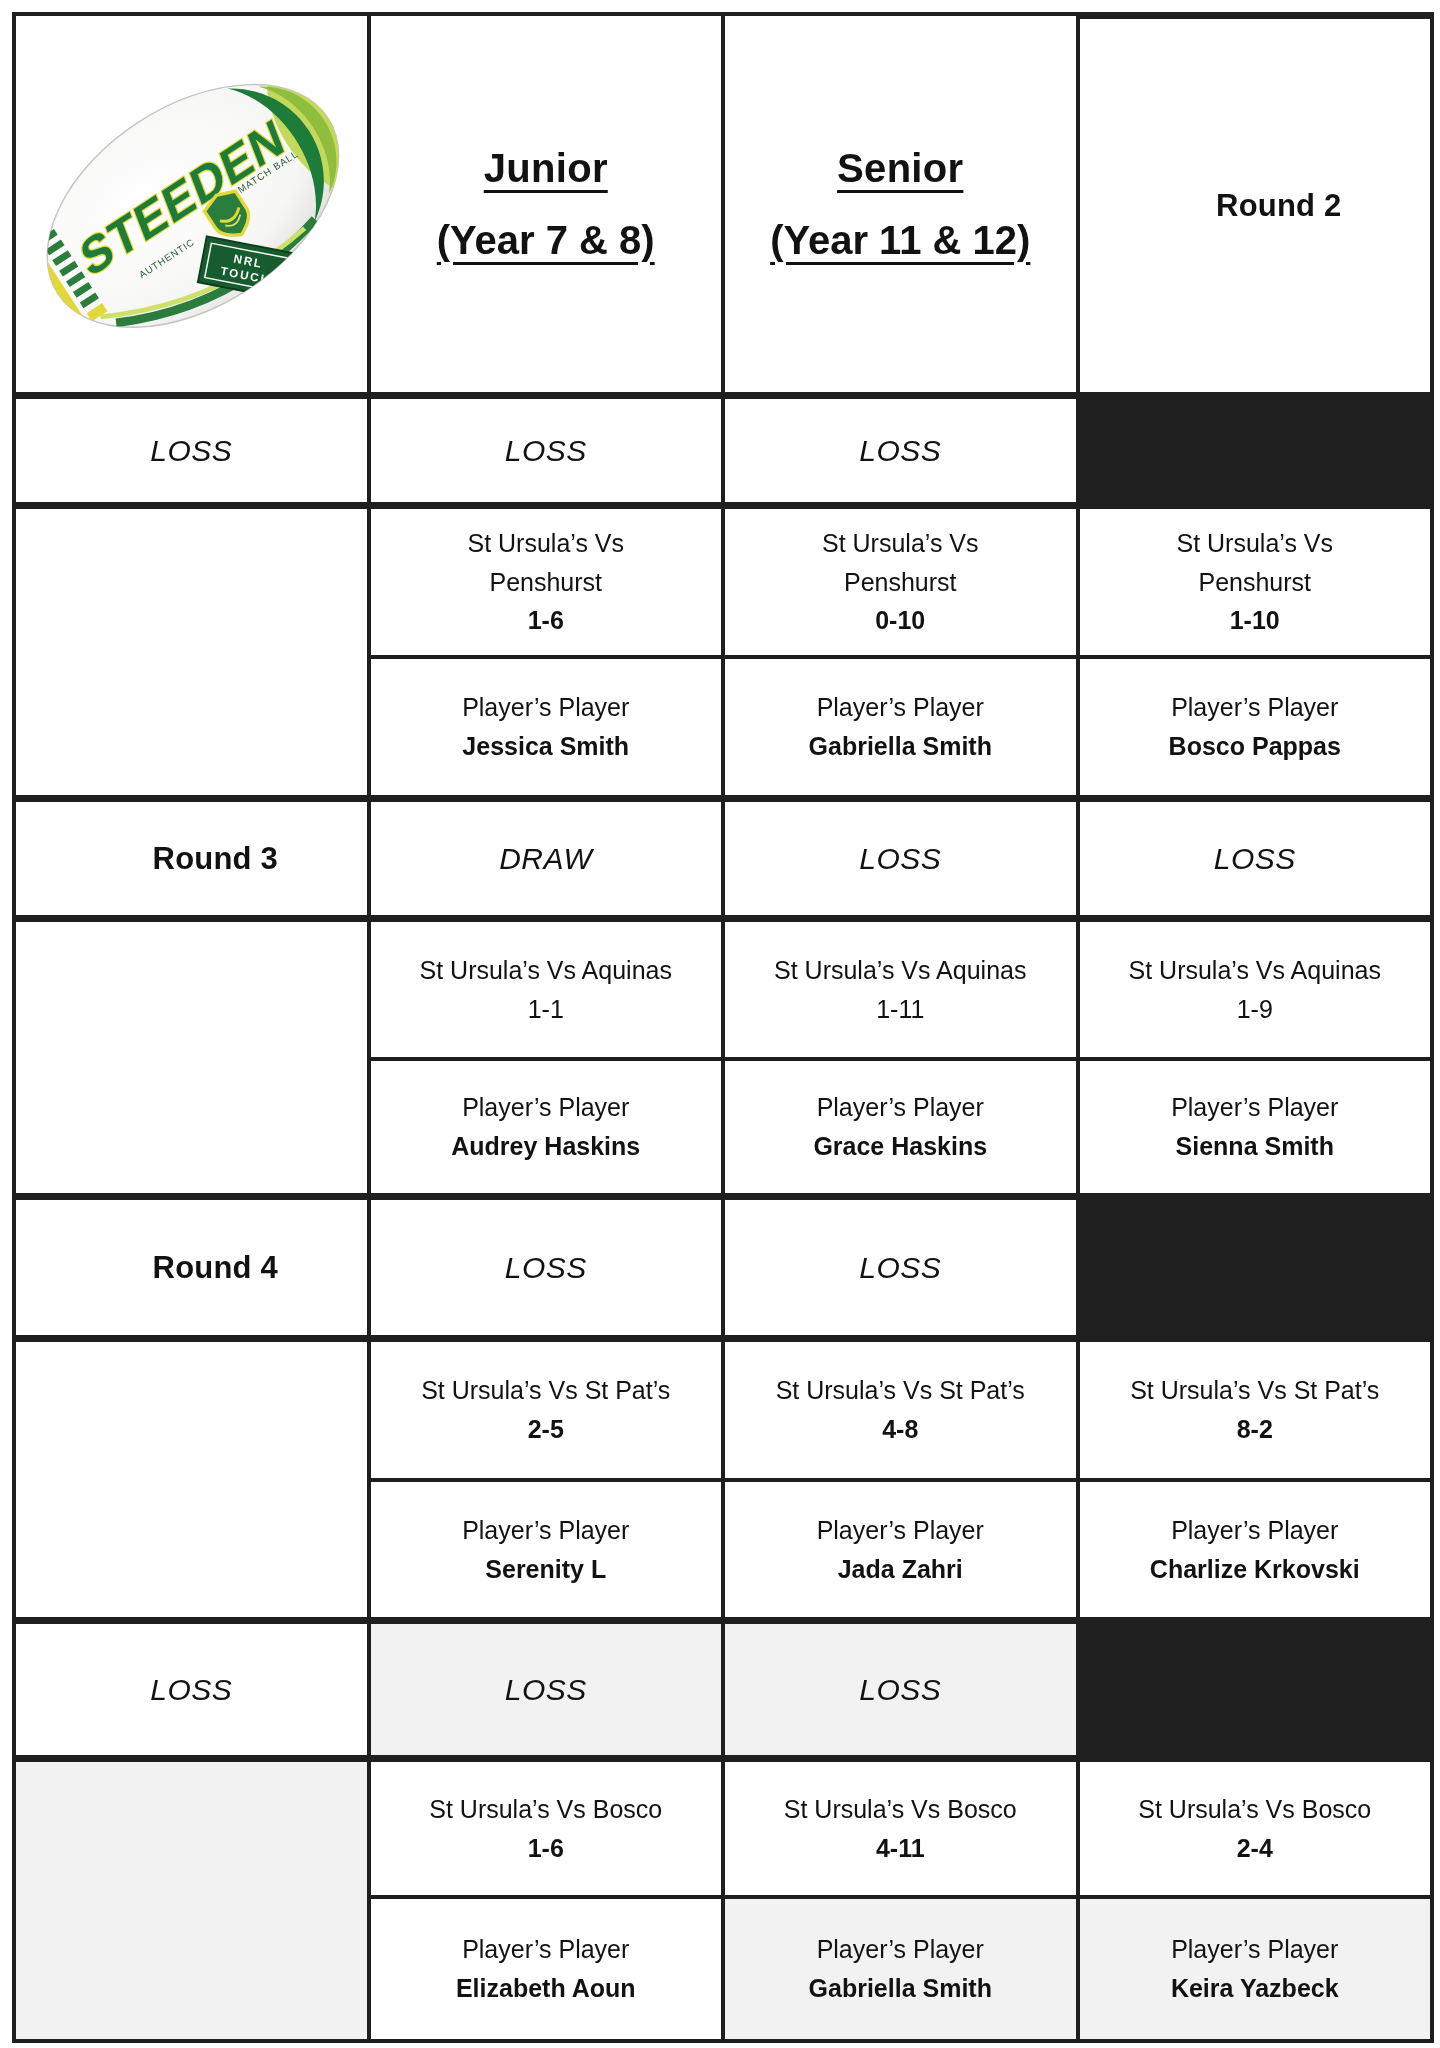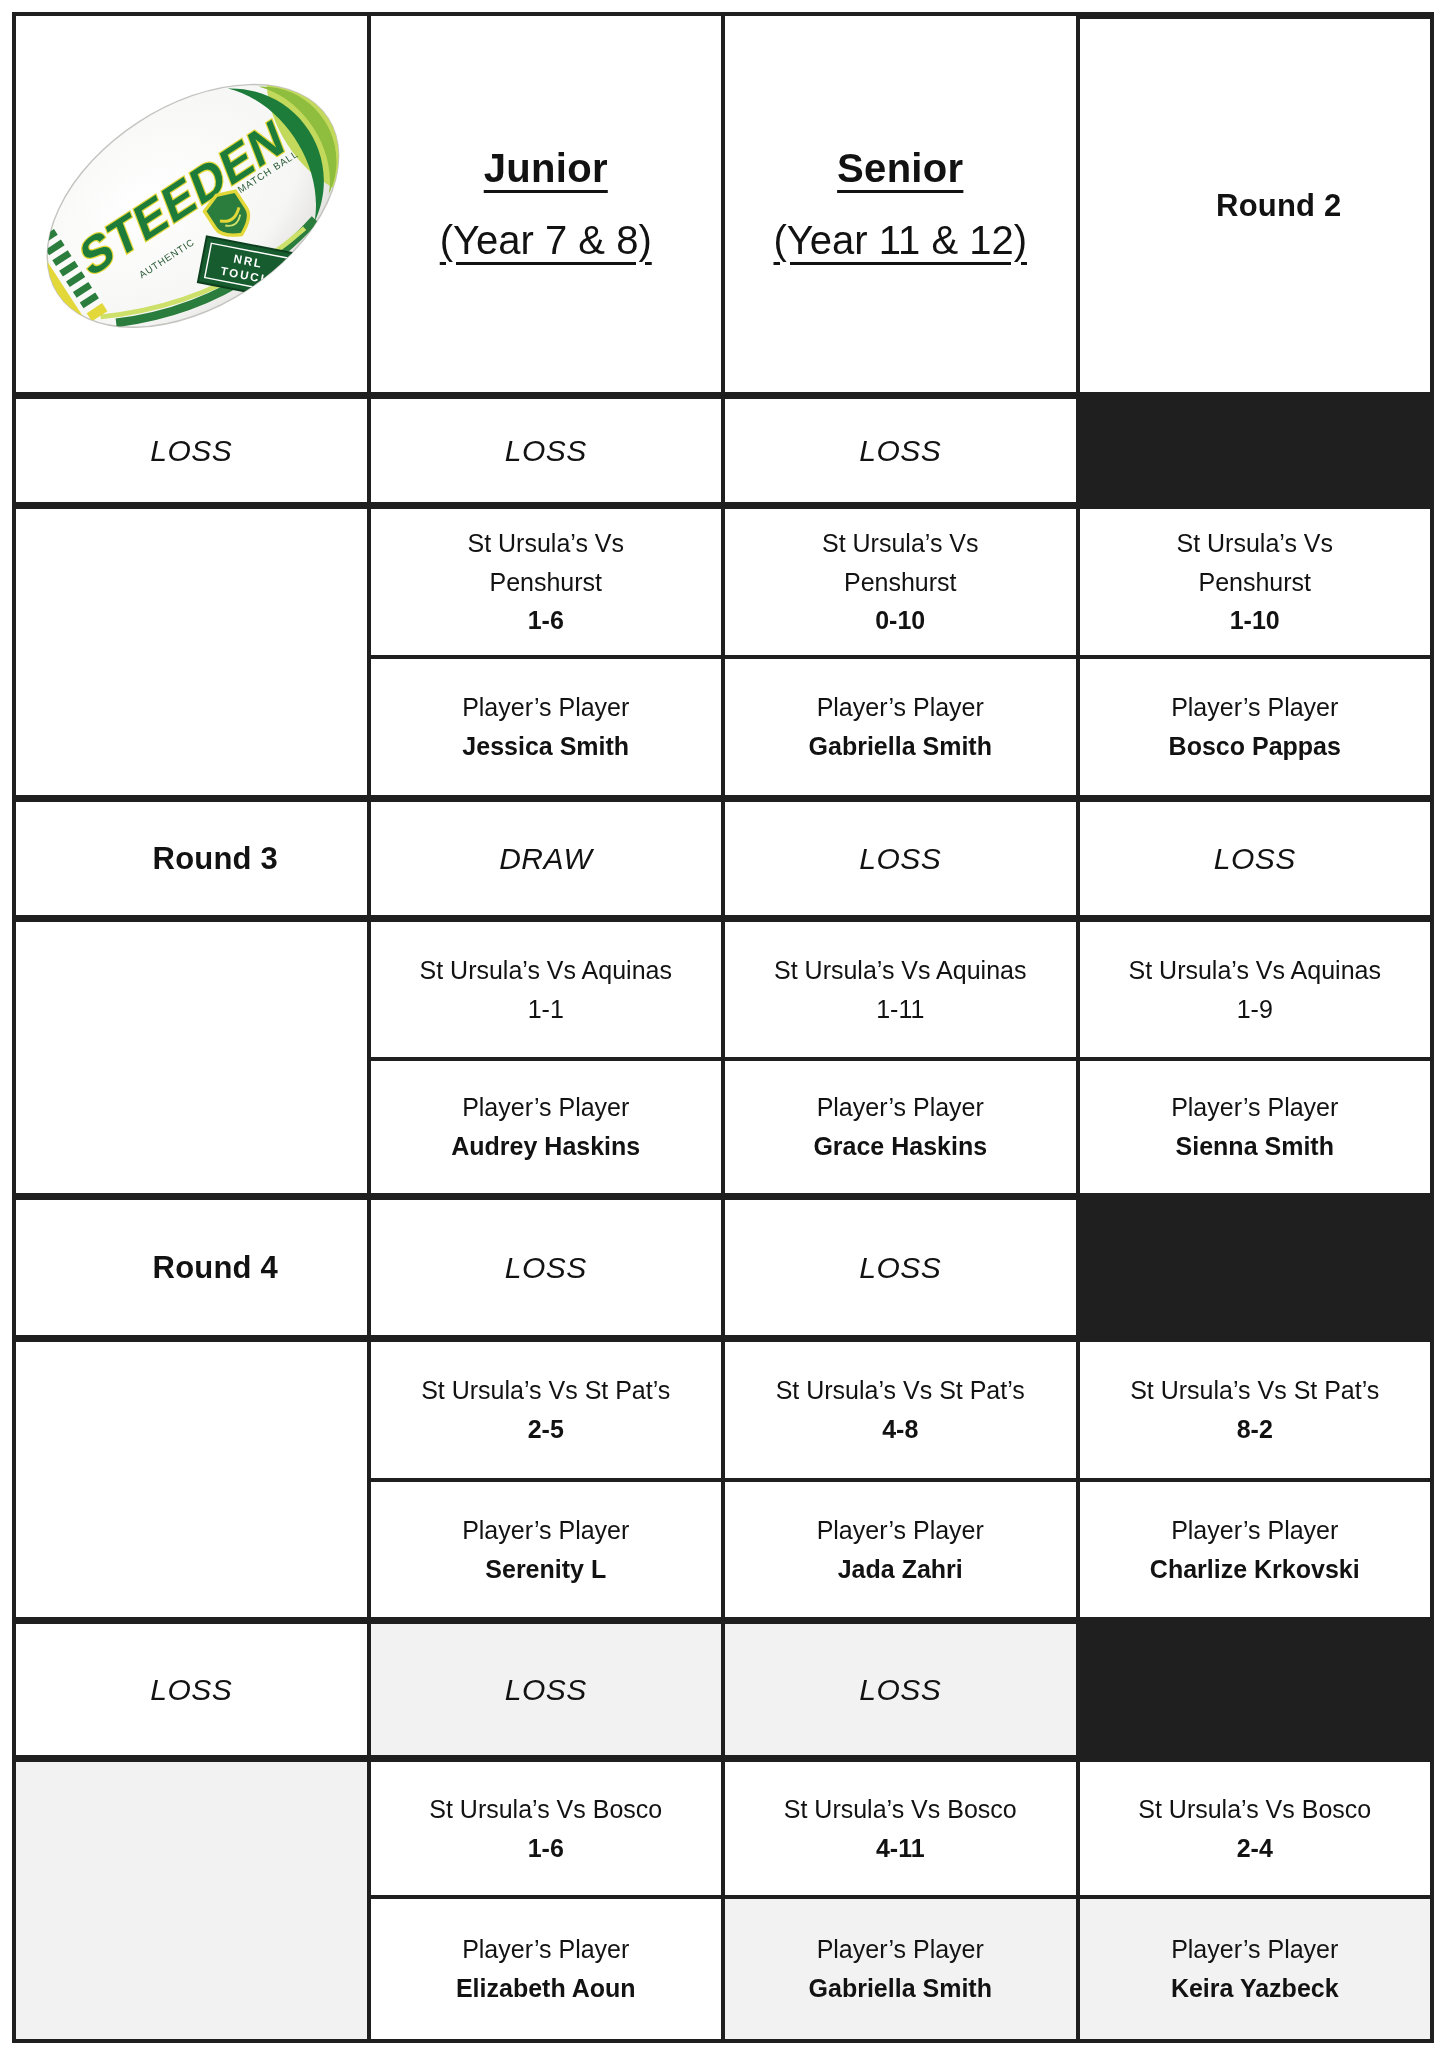--- a/index.html
+++ b/index.html
@@ -36,21 +36,21 @@
 
   .hdr .title {
     font-size: 40px; font-weight: bold;
     text-decoration: underline;
     text-decoration-thickness: 3px;
     text-underline-offset: 8px;
     margin-bottom: 27px;
     letter-spacing: .3px;
   }
   .hdr .subtitle {
-    font-size: 40px; font-weight: normal;
+    font-size: 40px; font-weight: bold;
     text-decoration: underline;
     text-decoration-thickness: 3px;
     text-underline-offset: 8px;
     text-align: center;
   }
   .round-label { font-size: 31px; font-weight: bold; letter-spacing: .2px; padding-left: 48px; }
   .top-align { justify-content: flex-start; padding-top: 16px; }
   .result { font-size: 30px; letter-spacing: .5px; font-style: italic; }
   .match span, .pp span { display: block; font-size: 25px; line-height: 1.55; }
   .score { font-weight: bold; }

